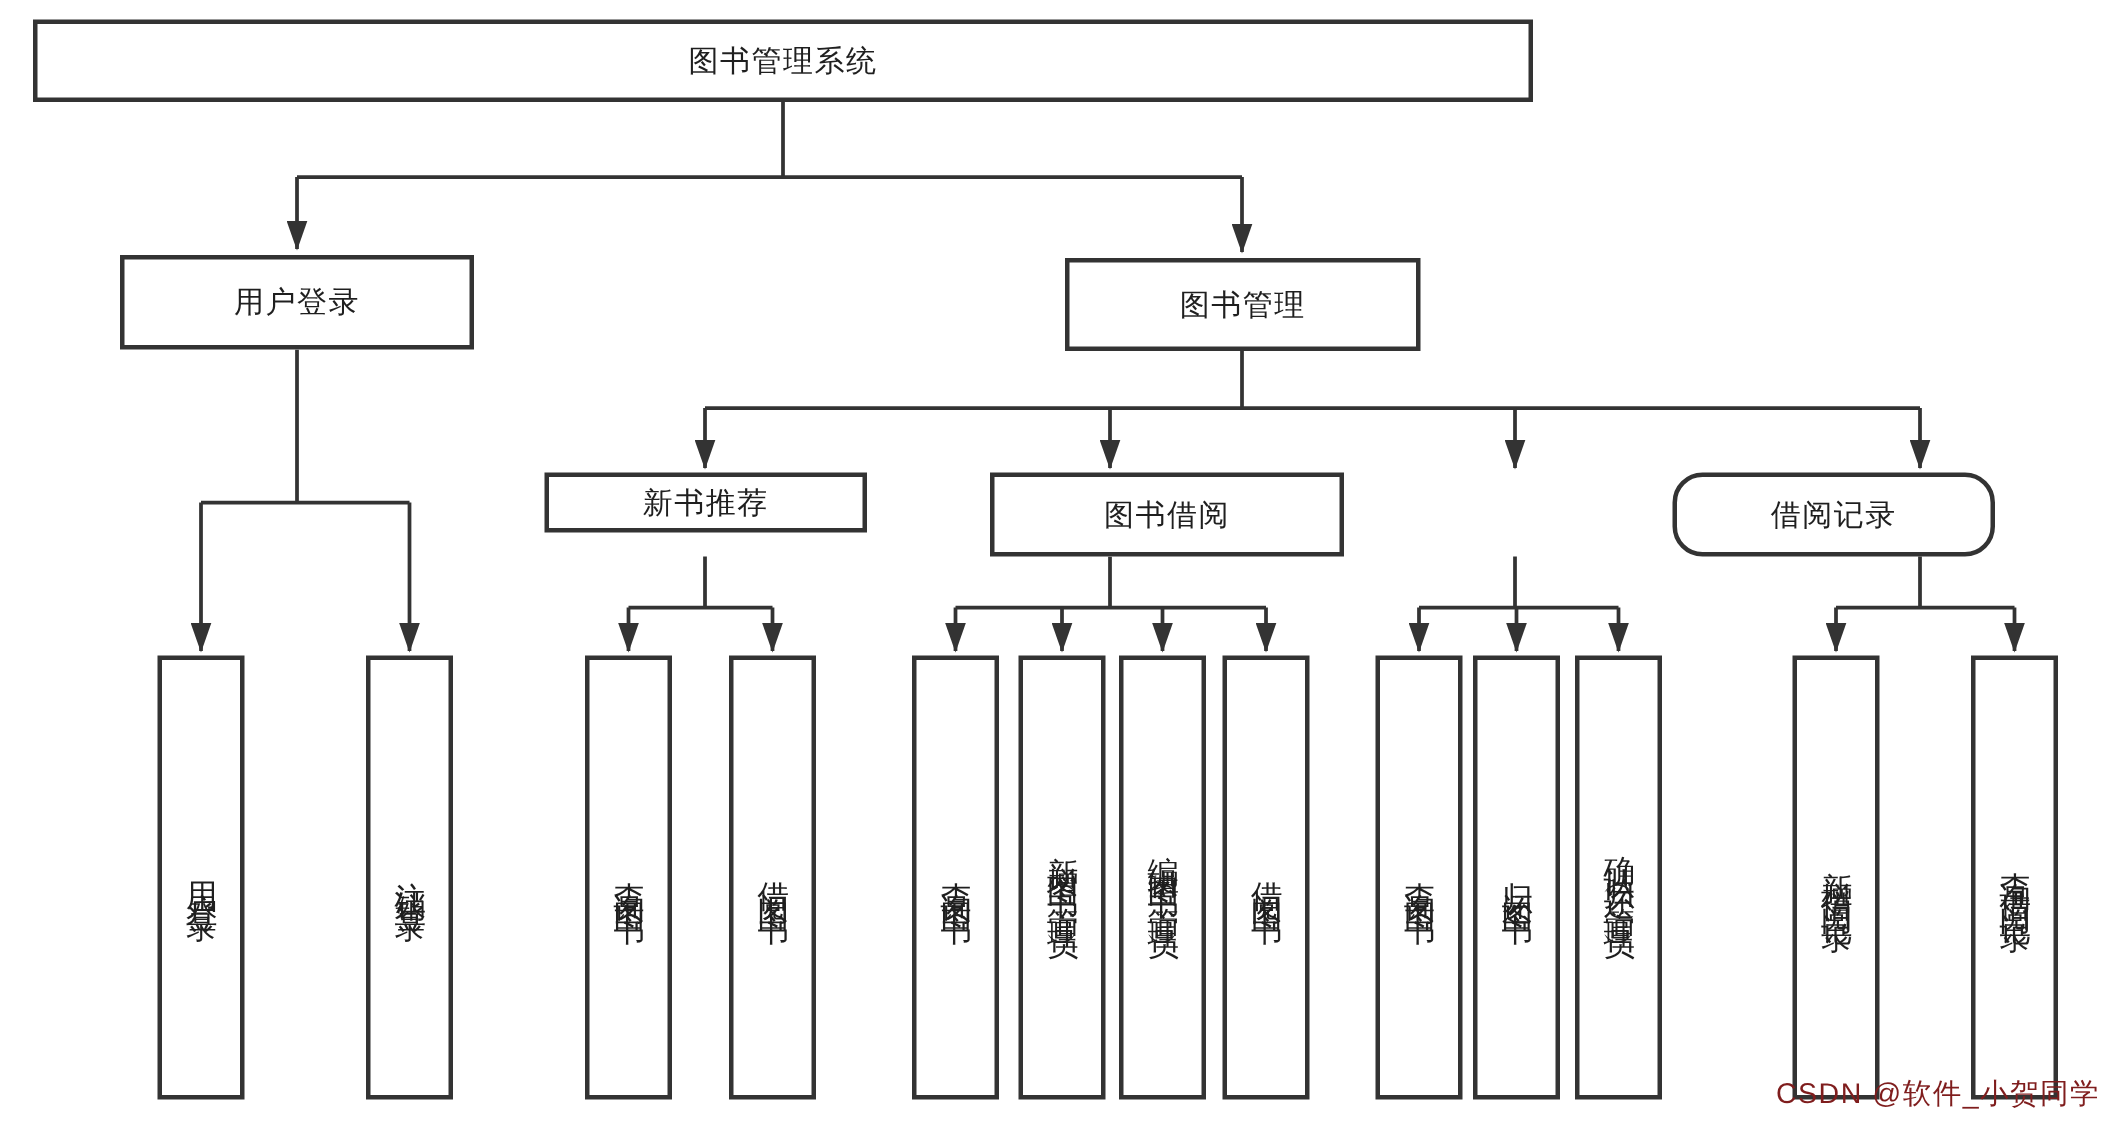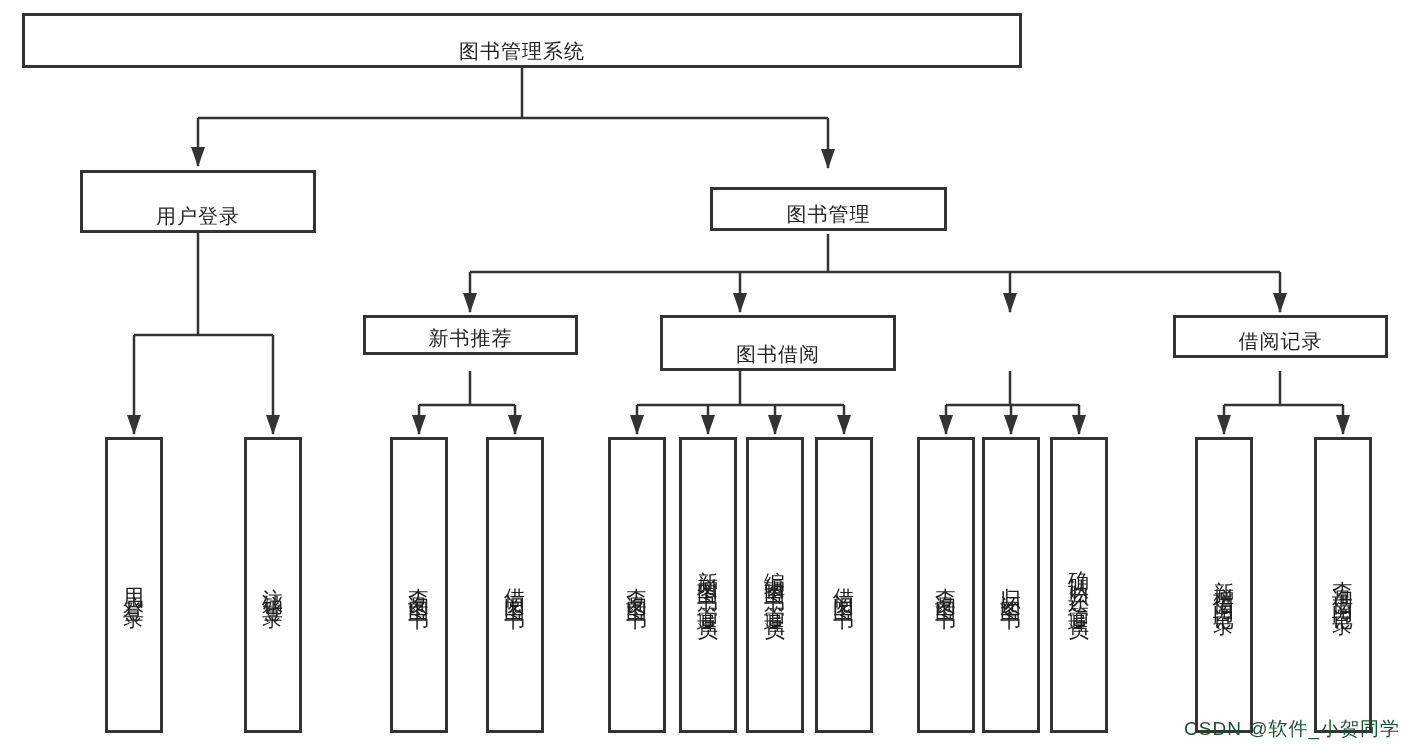--- a/index.html
+++ b/index.html
@@ -30,36 +30,35 @@
     color: #1f1f1f;
     display: flex;
     align-items: center;
     justify-content: center;
     z-index: 2;
   }
   .hbox {
     font-size: 20px;
     letter-spacing: 1px;
     text-align: center;
-    align-items: flex-end;
   }
   .vbox {
     writing-mode: vertical-lr;
     font-size: 21px;
     letter-spacing: 7px;
     line-height: 1;
     text-align: center;
   }
   .vbox span { display: inline-block; }
   #watermark {
     position: absolute;
     right: 5px;
     bottom: 5px;
     font-size: 19px;
-    color: #14532d;
+    color: #7f1d1d;
     letter-spacing: 1px;
     z-index: 5;
     white-space: nowrap;
   }
 </style>
 </head>
 <body>
 
 <div id="stage">
 
@@ -113,31 +112,31 @@
     </g>
   </svg>
 
   <div class="node hbox" style="left:22px; top:13px; width:1000px; height:55px;">
     <span>图书管理系统</span>
   </div>
 
   <div class="node hbox" style="left:80px; top:170px; width:236px; height:63px;">
     <span>用户登录</span>
   </div>
-  <div class="node hbox" style="left:710px; top:172px; width:237px; height:44px;margin-top:15px;">
+  <div class="node hbox" style="left:710px; top:172px; width:237px; height:62px;">
     <span>图书管理</span>
   </div>
 
   <div class="node hbox" style="left:363px; top:315px; width:215px; height:40px;">
     <span>新书推荐</span>
   </div>
   <div class="node hbox" style="left:660px; top:315px; width:236px; height:56px;">
     <span>图书借阅</span>
   </div>
-  <div class="node hbox" style="left:1173px; top:315px; width:215px; height:43px;">
+  <div class="node hbox" style="left:1115px; top:315px; width:215px; height:56px;border-radius:20px;">
     <span>借阅记录</span>
   </div>
 
   <div class="node vbox" style="left:105px; top:437px; width:58px; height:296px;">
     <span>用户登录</span>
   </div>
   <div class="node vbox" style="left:244px; top:437px; width:58px; height:296px;">
     <span>注销登录</span>
   </div>
 

